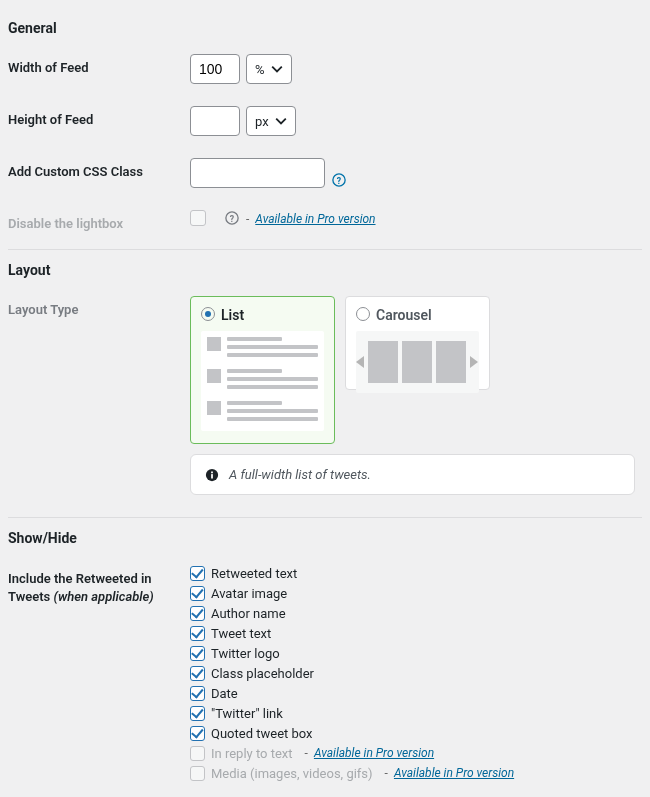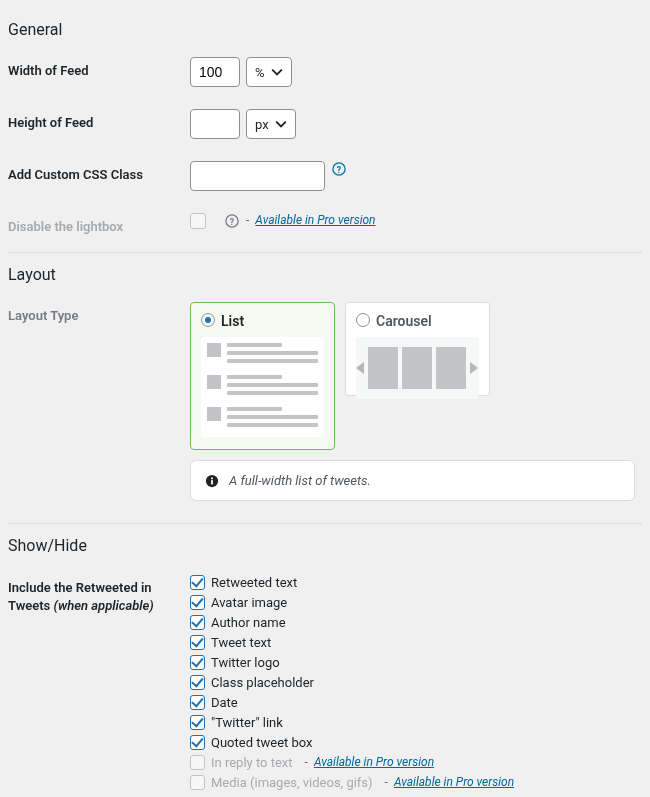--- a/index.html
+++ b/index.html
@@ -5,27 +5,27 @@
   * { box-sizing: border-box; }
   html,body { margin:0; padding:0; }
   body {
     font-family: -apple-system, BlinkMacSystemFont, "Segoe UI", Roboto, sans-serif;
     font-size: 13px;
     color: #1d2327;
     background: #f0f0f1;
     width: 650px;
   }
   .panel { padding: 8px 8px 20px 8px; }
-  h3.section { font-size: 16px; font-weight: 400; margin: 12px 0 18px 0; color:#1d2327;}
+  h3.section { font-size: 14px; font-weight: 700; margin: 12px 0 18px 0; color:#1d2327;}
   hr.sep { border:none; border-top:1px solid #dcdcde; margin: 18px 0 6px 0; }
   .row { display:flex; align-items:flex-start; margin-bottom: 22px; }
   .row.tight { margin-bottom: 12px; }
   .lbl { width: 182px; flex-shrink:0; font-size:13px; font-weight:600; color:#1d2327; padding-top:6px;}
   .lbl.disabled { color:#a7aaad; }
-  .ctl { flex:1; display:flex; flex-wrap:wrap; align-items:flex-start; gap:6px; }
+  .ctl { flex:1; display:flex; flex-wrap:wrap; align-items:flex-end; gap:6px; }
   input[type=text].num { width:50px; height:30px; padding:2px 8px; border:1px solid #8c8f94; border-radius:4px; font-size:14px; background:#fff;}
   input[type=text].wide { width:135px; height:30px; padding:2px 8px; border:1px solid #8c8f94; border-radius:4px; font-size:14px; background:#fff;}
   .sel { display:inline-flex; align-items:center; gap:6px; height:30px; padding:0 8px; border:1px solid #8c8f94; border-radius:4px; font-size:13px; background:#fff; cursor:pointer;}
   .sel svg { width:12px; height:12px; }
   .help { display:inline-flex; align-items:center; justify-content:center; width:16px; height:16px; color:#0073aa; cursor:pointer;}
   .help.gray { color:#787c82; }
   .pro-link { color:#006799; font-style:italic; text-decoration:underline; font-size:12px;}
   .dash { color:#666; font-size:12px; }
   .fake-chk { width:16px; height:16px; border:1px solid #c3c4c7; border-radius:3px; background:#f6f7f7; display:inline-block; flex-shrink:0;}
   

